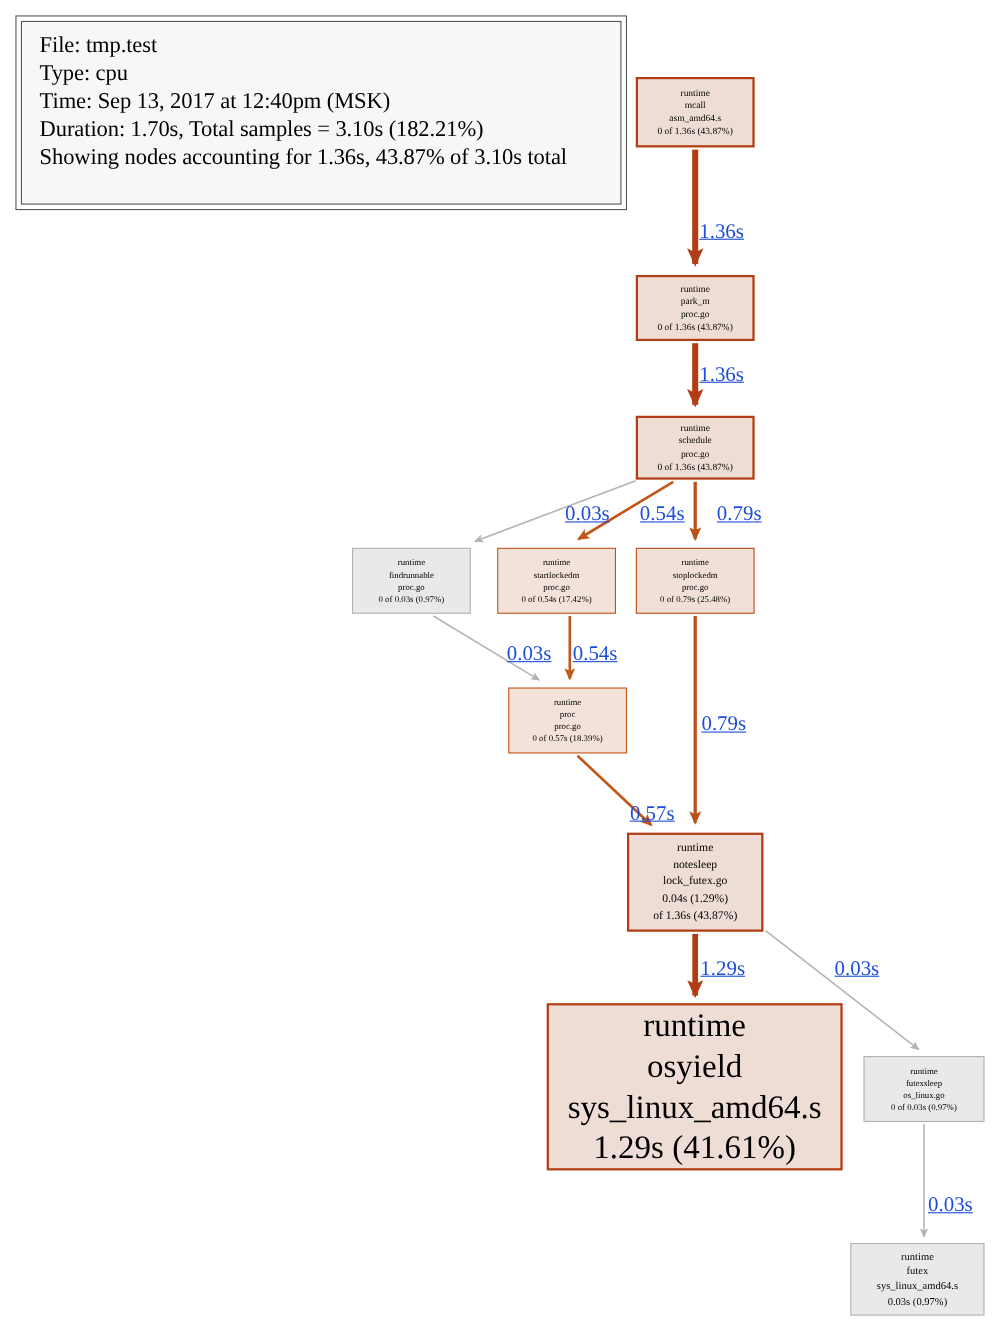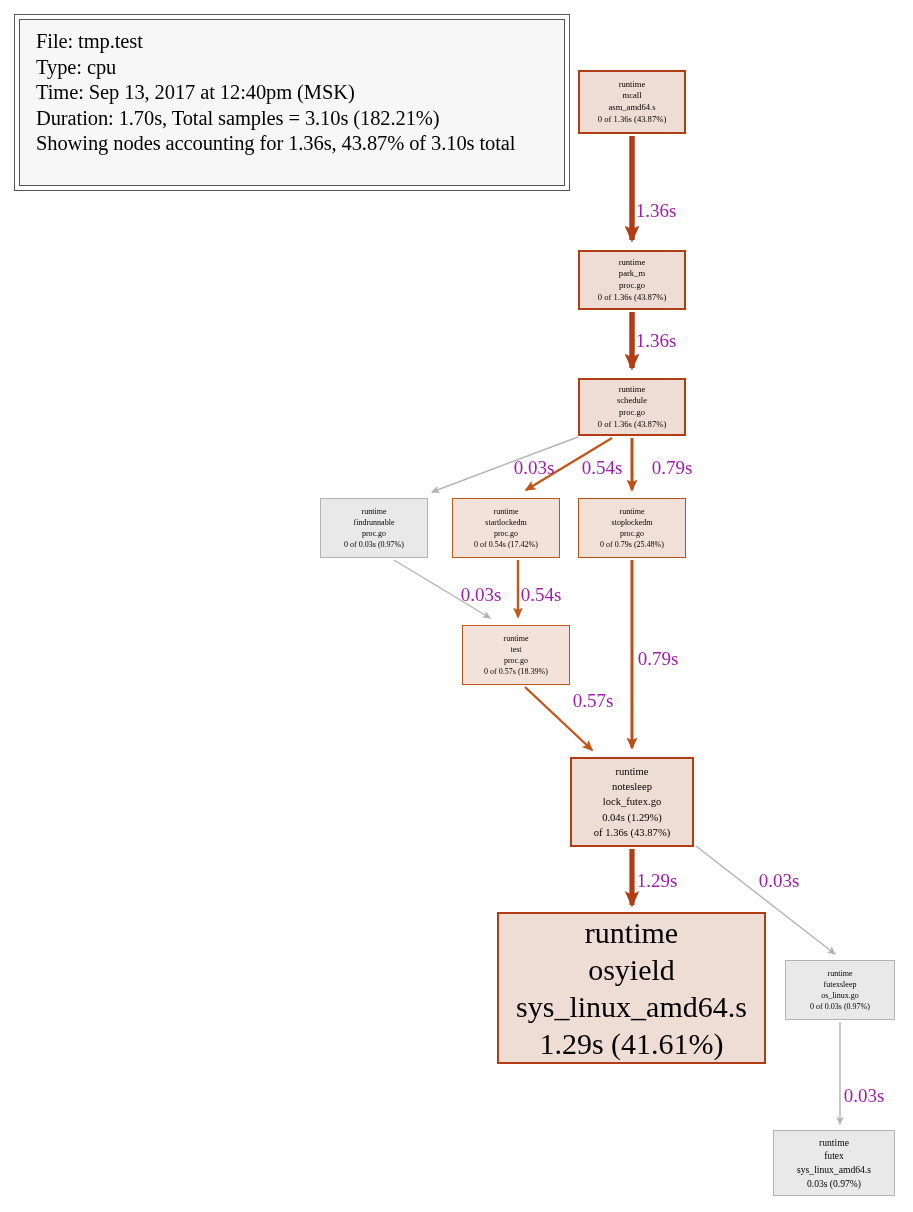--- a/index.html
+++ b/index.html
@@ -53,24 +53,25 @@
     color: #000000;
     overflow: visible;
   }
   .node .ln {
     white-space: nowrap;
     display: block;
   }
   .edge-label {
     position: absolute;
     font-size: 19px;
-    color: #a21caf;
+    color: #1d4ed8;
     white-space: nowrap;
     text-align: center;
     transform: translate(-50%, -50%);
+    text-decoration: underline;
   }
   svg.edges {
     position: absolute;
     left: 0; top: 0;
     width: 913px;
     height: 1212px;
     pointer-events: none;
   }
 </style>
 </head>
@@ -152,21 +153,21 @@
         <span class="ln">0 of 0.54s (17.42%)</span>
       </div>
       <div class="node" style="left: 578px; top: 498px; width: 108px; height: 60px; background: rgb(240, 224, 216); border: 1.8px solid rgb(188, 78, 23); font-size: 8px; line-height: 11.2px;">
         <span class="ln">runtime</span>
         <span class="ln">stoplockedm</span>
         <span class="ln">proc.go</span>
         <span class="ln">0 of 0.79s (25.48%)</span>
       </div>
       <div class="node" style="left: 462px; top: 625px; width: 108px; height: 60px; background: rgb(242, 226, 218); border: 1.6px solid rgb(194, 87, 26); font-size: 8px; line-height: 11.2px;">
         <span class="ln">runtime</span>
-        <span class="ln">test</span>
+        <span class="ln">proc</span>
         <span class="ln">proc.go</span>
         <span class="ln">0 of 0.57s (18.39%)</span>
       </div>
       <div class="node" style="left: 570px; top: 757px; width: 124px; height: 90px; background: rgb(238, 221, 213); border: 2px solid rgb(178, 60, 19); font-size: 10.6px; line-height: 15.2px;">
         <span class="ln">runtime</span>
         <span class="ln">notesleep</span>
         <span class="ln">lock_futex.go</span>
         <span class="ln">0.04s (1.29%)</span>
         <span class="ln">of 1.36s (43.87%)</span>
       </div>
@@ -190,20 +191,20 @@
       </div>
     </div>
   <div id="labels-layer">
       <div class="edge-label" style="left: 656px; top: 211px;">1.36s</div>
       <div class="edge-label" style="left: 656px; top: 341px;">1.36s</div>
       <div class="edge-label" style="left: 534px; top: 468px;">0.03s</div>
       <div class="edge-label" style="left: 602px; top: 468px;">0.54s</div>
       <div class="edge-label" style="left: 672px; top: 468px;">0.79s</div>
       <div class="edge-label" style="left: 481px; top: 595px;">0.03s</div>
       <div class="edge-label" style="left: 541px; top: 595px;">0.54s</div>
-      <div class="edge-label" style="left: 593px; top: 701px;">0.57s</div>
+      <div class="edge-label" style="left: 593px; top: 740px;">0.57s</div>
       <div class="edge-label" style="left: 658px; top: 659px;">0.79s</div>
       <div class="edge-label" style="left: 657px; top: 881px; text-align: right;">1.29s</div>
       <div class="edge-label" style="left: 779px; top: 881px;">0.03s</div>
       <div class="edge-label" style="left: 864px; top: 1096px;">0.03s</div>
     </div>
 
 </div>
 
 </body></html>

